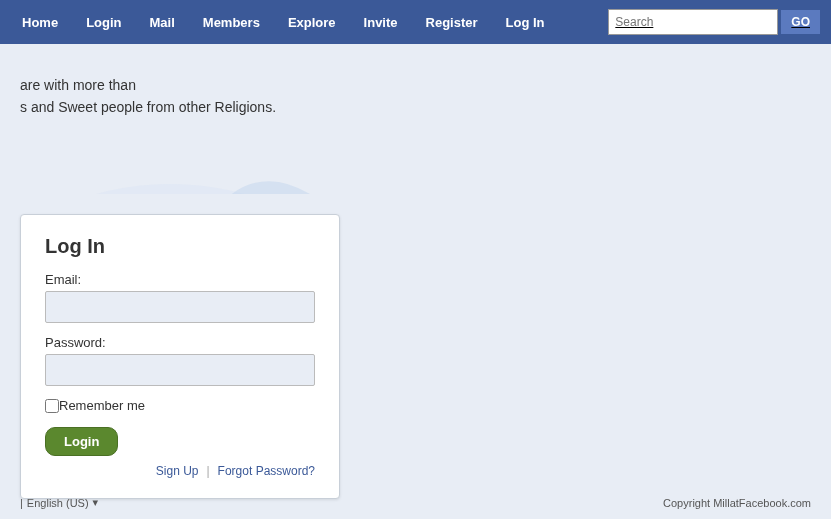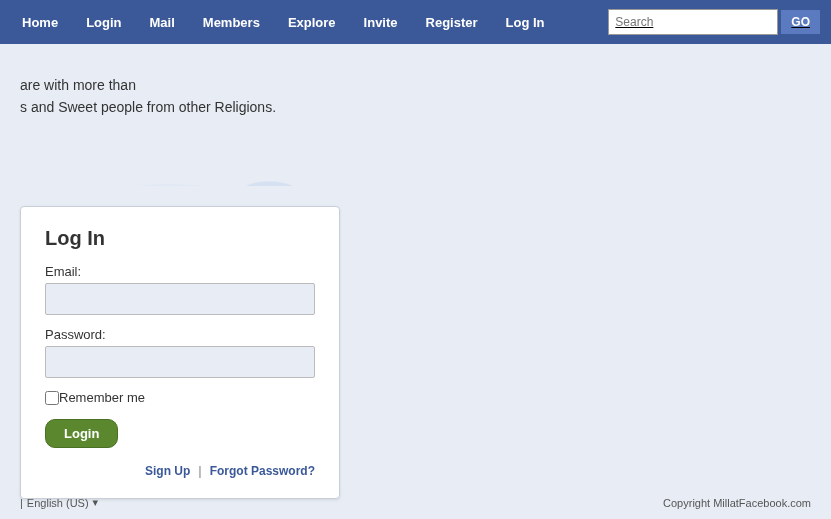--- a/index.html
+++ b/index.html
@@ -159,28 +159,27 @@
       color: #fff;
       border: 1px solid #4a7024;
       padding: 6px 18px;
       font-size: 13px;
       font-weight: bold;
       border-radius: 10px;
       cursor: pointer;
     }
 
     .login-links {
-      margin-top: 16px;
+      margin-top: 8px;
       display: flex;
       align-items: center;
       justify-content: flex-end;
       gap: 8px;
       font-size: 12px;
       color: #555;
-      font-weight: bold;
     }
     .login-links a {
       color: #3b5998;
       text-decoration: none;
     }
     .login-links .separator {
       color: #aaa;
     }
 
     

